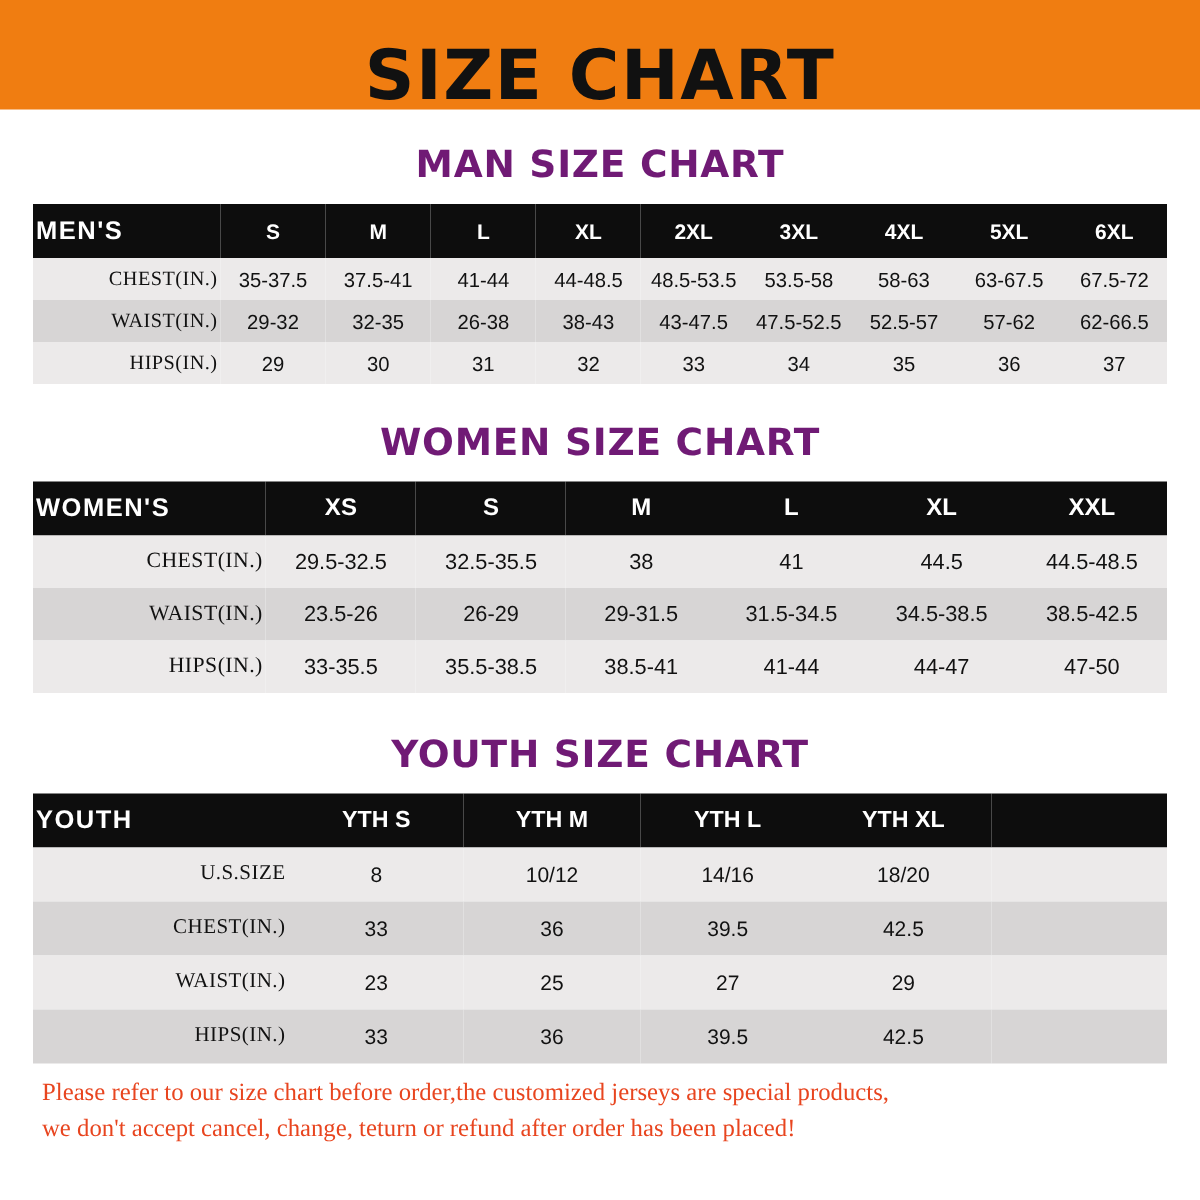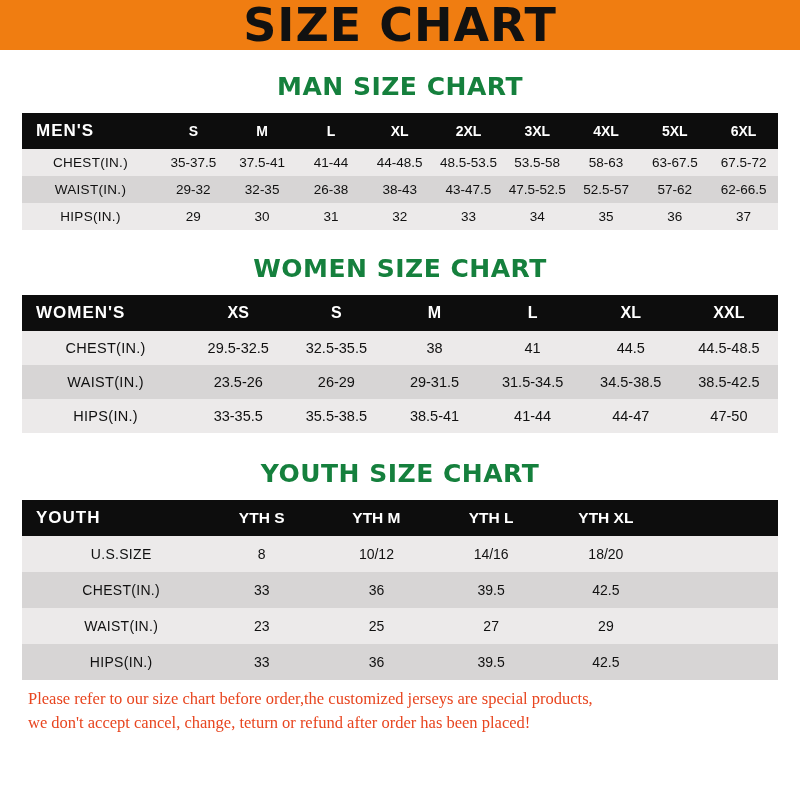--- a/index.html
+++ b/index.html
@@ -16,24 +16,24 @@
   .page {
     width: 800px;
     height: 800px;
     position: relative;
     background: #ffffff;
     box-sizing: border-box;
   }
   
   .banner {
     position: relative;
-    height: 50px;
+    height: 73px;
     background: #f07d11;
     display: flex;
-    align-items: center;
+    align-items: flex-end;
     justify-content: center;
   }
   .banner-title {
     font-family: "DejaVu Sans", sans-serif;
     font-weight: bold;
     font-size: 46px;
     letter-spacing: 1px;
     color: #111111;
     line-height: 1;
   }
@@ -43,21 +43,21 @@
   }
   .content {
     padding: 0 22px;
     box-sizing: border-box;
   }
   .section-title {
     text-align: center;
     font-family: "DejaVu Sans", sans-serif;
     font-weight: bold;
     font-size: 25px;
-    color: #15803d;
+    color: #701a75;
     letter-spacing: 0.5px;
   }
   .men-title { margin: 16px 0 12px 0; }
   .women-title { margin: 24px 0 12px 0; }
   .youth-title { margin: 26px 0 12px 0; text-align: center; }
 
   table.size-table {
     width: 100%;
     border-collapse: collapse;
     table-layout: fixed;
@@ -72,33 +72,34 @@
     background: #0d0d0d;
     color: #ffffff;
   }
   .size-table thead th {
     padding: 8px 2px;
     font-size: 14px;
     font-weight: bold;
   }
   .size-table thead th.rowlabel {
     text-align: left;
-    padding-left: 14px;
+    padding-left: 2px;
     font-size: 17px;
     letter-spacing: 1px;
   }
   .size-table tbody td {
     padding: 6px 2px;
     font-size: 13.5px;
     color: #111111;
   }
   .size-table tbody td.rowlabel {
-    text-align: center;
+    text-align: right;
     font-size: 13.5px;
     letter-spacing: 0.3px;
+    font-family: Liberation Serif, serif;
   }
   .size-table tbody tr.light { background: #eceaea; }
   .size-table tbody tr.dark  { background: #d7d5d5; }
 
   
   .women-table thead th { font-size: 16px; }
   .women-table thead th.rowlabel { font-size: 17px; }
   .women-table tbody td { font-size: 14.5px; padding: 9px 2px; }
   .women-table tbody td.rowlabel { font-size: 14.5px; }
 

